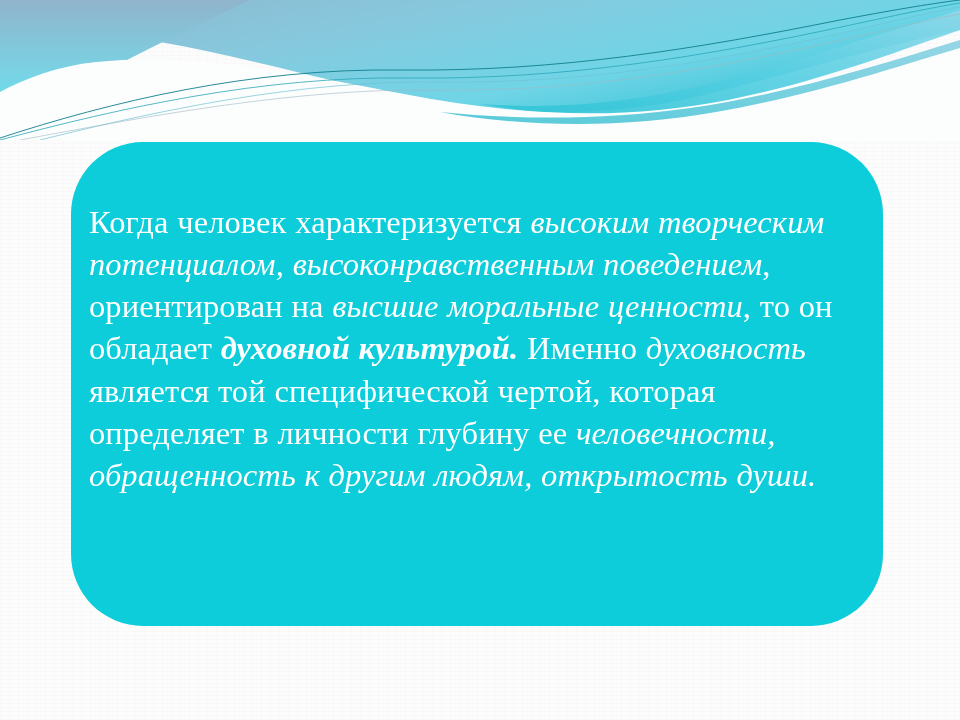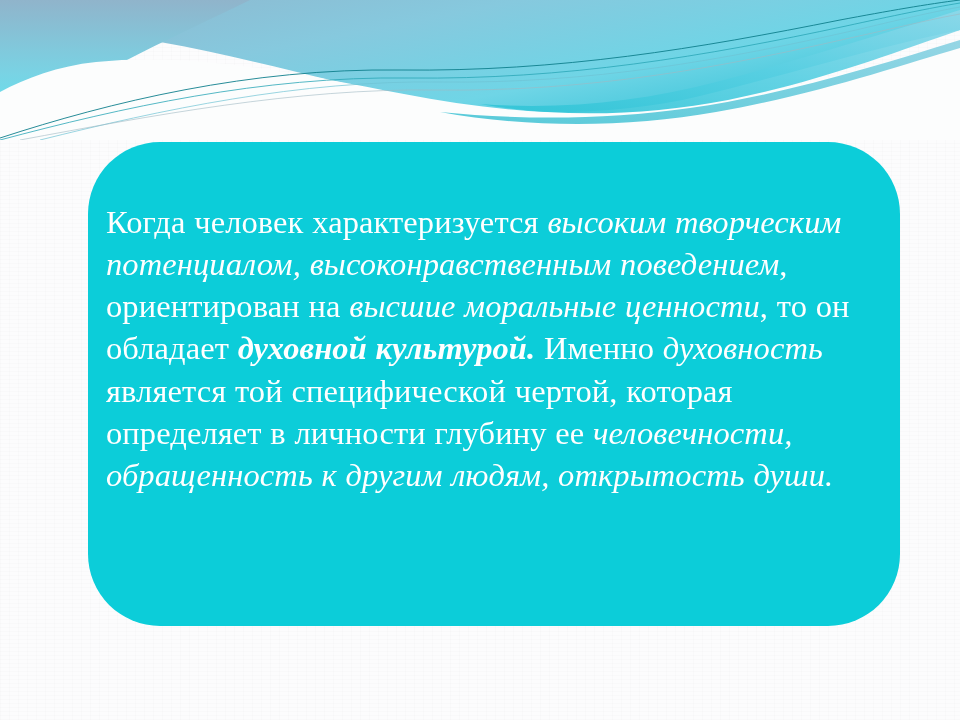--- a/index.html
+++ b/index.html
@@ -39,21 +39,21 @@
     position: absolute;
     top: 0;
     left: 0;
     width: 960px;
     height: 140px;
   }
 
   
   .content-card {
     position: absolute;
-    left: 88px;
+    left: 71px;
     top: 142px;
     width: 812px;
     height: 484px;
     border-radius: 72px;
     background: #0ccdd9;
     box-sizing: border-box;
     padding: 26px 34px 26px 18px;
     display: flex;
     align-items: flex-start;
   }

